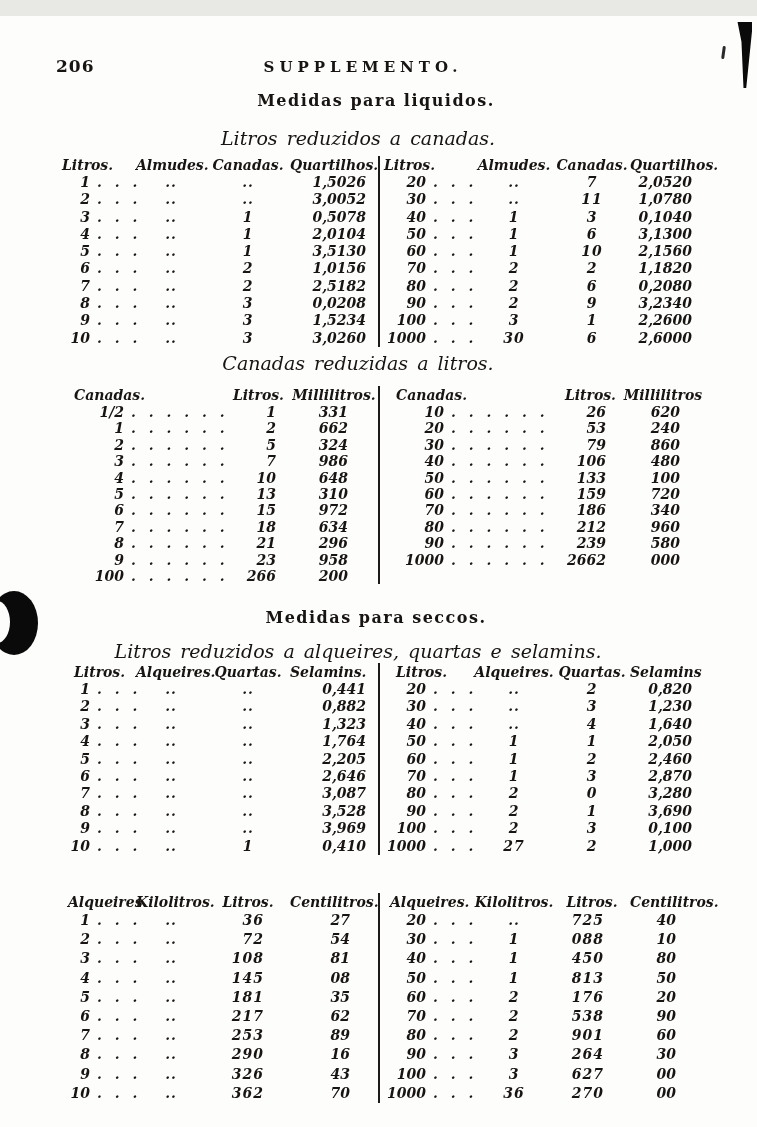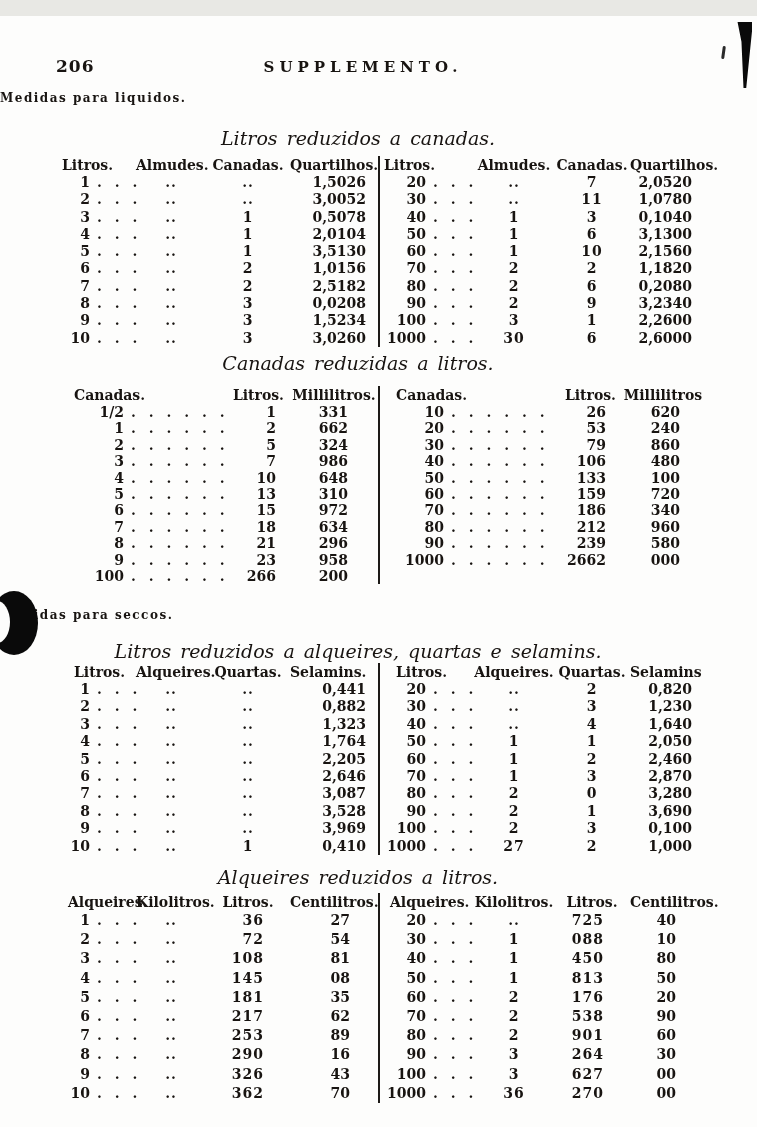--- a/index.html
+++ b/index.html
@@ -5,31 +5,31 @@
   html,body { margin:0; padding:0; background:#e8e8e4; }
   .page {
     position:relative; width:757px; height:1127px; margin:16px auto;
     background:#fdfdfc; overflow:hidden;
     font-family:"DejaVu Serif", serif; color:#181411;
   }
   .abs { position:absolute; }
   .pageno { top:40px; left:56px; font-size:17px; font-weight:bold; letter-spacing:1px; }
   .running { top:42px; left:0; width:726px; text-align:center;
     font-size:15px; font-weight:bold; letter-spacing:5px; }
-  .sectitle { left:0; width:720px; text-align:left;
-    font-size:12px; font-weight:bold; letter-spacing:1.5px; }
+  .sectitle { left:16px; width:720px; text-align:center;
+    font-size:16px; font-weight:bold; letter-spacing:1.5px; }
   .title1 { top:75px; }
   .title2 { top:592px; }
   .caption { left:0; width:716px; text-align:center;
     font-size:19px; font-style:italic; word-spacing:3px; }
   .cap1 { top:111px; } .cap2 { top:336px; } .cap3 { top:624px; } .cap4 { top:850px; }
 
   .tblock { left:60px; width:642px; }
   .tb1 { top:140px; } .tb2 { top:370px; } .tb3 { top:647px; } .tb4 { top:877px; }
-  .pair { display:flex; align-items:stretch; }
+  .pair { display:flex; align-items:stretch;font-style:italic; }
   .half { box-sizing:border-box; }
   .half-l { width:318px; }
   .half-r { width:324px; border-left:2px solid #1d1a17; padding-left:2px; }
 
   .trow { display:grid; font-weight:bold; font-size:14px; }
   .t1 .trow { height:17.3px; line-height:17.3px; }
   .t2 .trow { height:16.4px; line-height:16.4px; }
   .t3 .trow { height:17.4px; line-height:17.4px; }
   .t4 .trow { height:19.2px; line-height:19.2px; }
   .trow.thead { height:18px; line-height:18px; }
@@ -548,21 +548,20 @@
             <span class="cell num">1000</span>
             <span class="cell dots">. . .</span>
             <span class="cell c1">27</span>
             <span class="cell c2">2</span>
             <span class="cell c3">1,000</span>
           </div>
         </div>
     </div>
   </div>
 
-  <div class="abs caption cap4">Alqueires reduzidos a litros.</div>
 
   <div class="abs tblock tb4 t4">
     <div class="pair">
       <div class="half half-l g4">
           <div class="trow thead">
             <span class="hcell">Alqueires.</span>
             <span class="hcell">Kilolitros.</span>
             <span class="hcell">Litros.</span>
             <span class="hcell">Centilitros.</span>
           </div>

